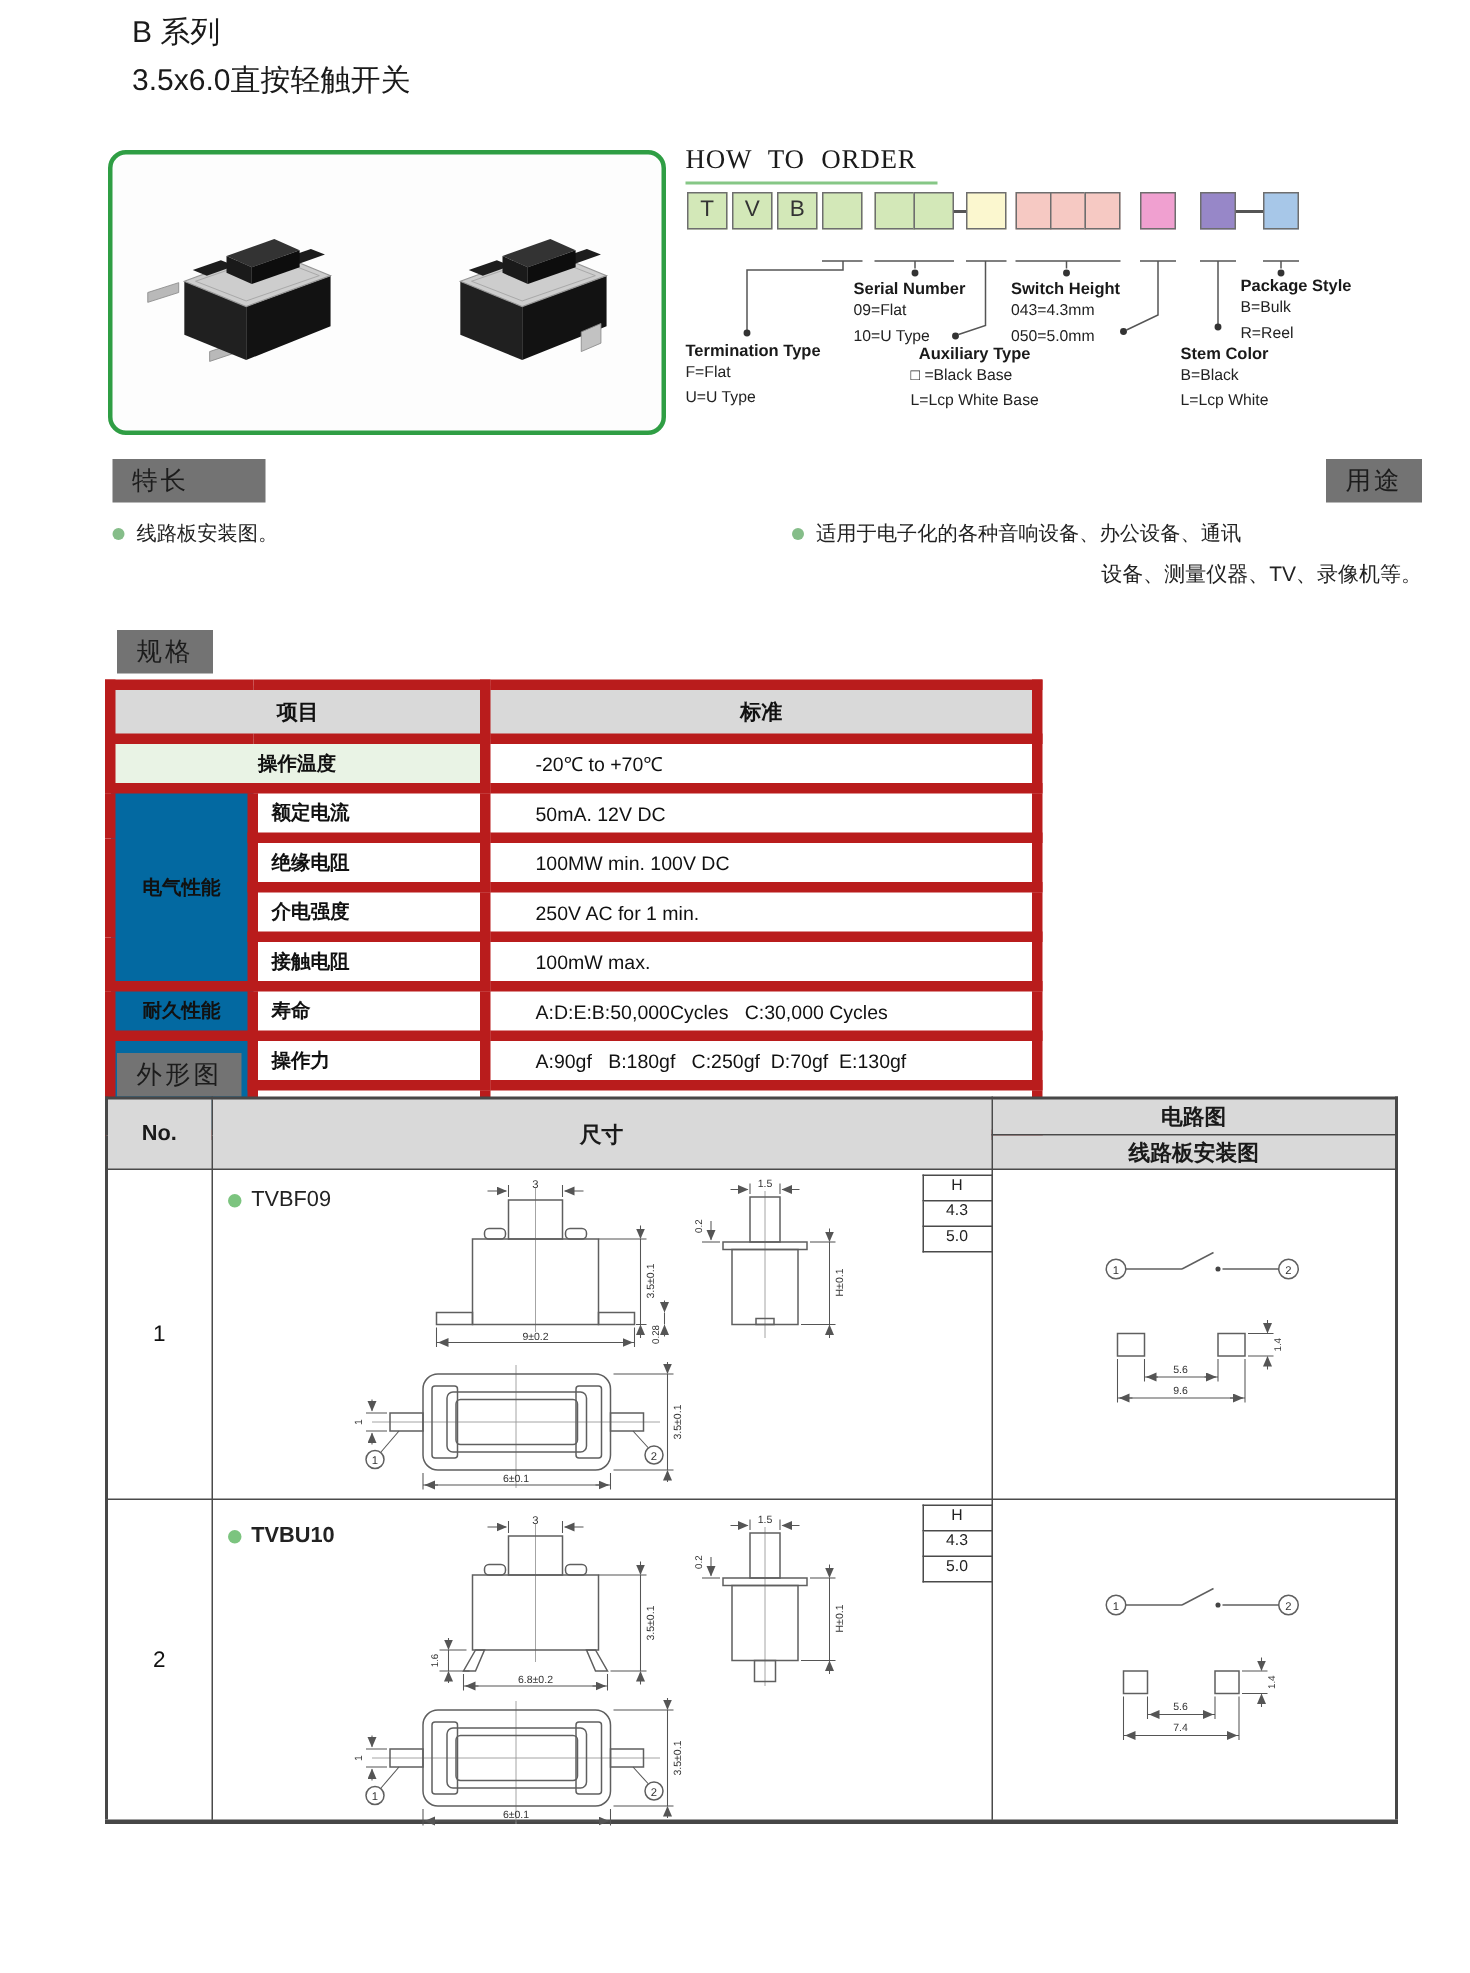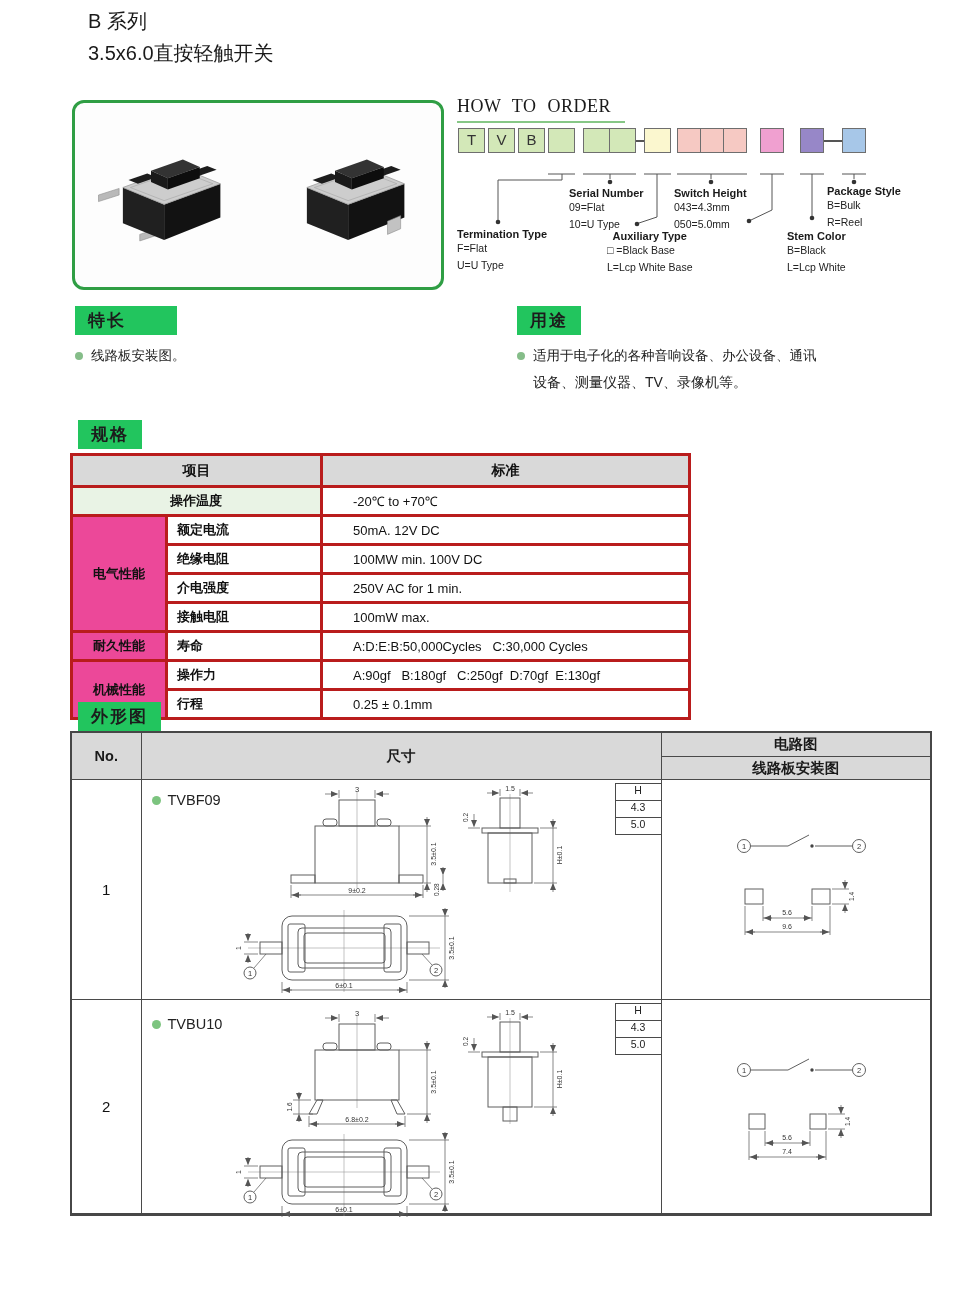--- a/index.html
+++ b/index.html
@@ -17,32 +17,32 @@
   .hto-title{position:absolute;left:2px;top:0;font-family:"Liberation Serif",serif;
              font-size:18px;letter-spacing:.5px;word-spacing:6px;color:#1a1a1a;}
   .hto-ul{position:absolute;left:2px;top:25px;width:168px;height:2px;background:#86c786;}
   .obox{position:absolute;top:32px;height:25px;box-sizing:border-box;border:1px solid #6e6e6e;
         text-align:center;font-size:15px;line-height:22px;color:#333;}
   .conn{position:absolute;top:44px;height:1.5px;background:#555;}
   .lbl{position:absolute;}
   .lbl b{display:block;font-size:11px;font-weight:bold;color:#1a1a1a;white-space:nowrap;text-align:center;}
   .lbl span{display:block;font-size:10.5px;line-height:17px;color:#222;white-space:pre;}
   
-  .sec-h{position:absolute;background:#22c55e;color:#1c1c1c;font-size:17px;font-weight:bold;
+  .sec-h{position:absolute;background:#737373;color:#1c1c1c;font-size:17px;font-weight:normal;
          padding:3px 13px;letter-spacing:2px;}
   .blt{display:inline-block;width:8px;height:8px;border-radius:50%;background:#85bd89;
        margin-right:8px;flex:0 0 8px;}
   .feat-item{display:flex;align-items:center;font-size:13.5px;height:26px;color:#222;}
   .wrapline{padding-left:16px;font-size:14px;height:26px;line-height:26px;color:#222;}
   
   table{border-collapse:collapse;table-layout:fixed;}
   .spec{position:absolute;left:70px;top:453px;width:618px;border:2px solid #474747;}
-  .spec td{border:3px solid #b91c1c;height:24px;font-size:13px;color:#111;padding:1px;}
+  .spec td{border:7px solid #b91c1c;height:24px;font-size:13px;color:#111;padding:1px;}
   .spec .gh{background:#d9d9d9;text-align:center;font-weight:bold;height:27px;font-size:14px;}
-  .spec .grp{background:#ec4899;text-align:center;font-weight:bold;}
+  .spec .grp{background:#0369a1;text-align:center;font-weight:bold;}
   .spec .lab{padding-left:9px;font-weight:bold;}
   .spec .lab.c{text-align:center;padding-left:0;background:#e9f3e5;}
   .spec .val{padding-left:30px;white-space:pre-wrap;}
   
   .ot{position:absolute;left:70px;top:731px;width:860px;border:2px solid #474747;border-bottom:3px solid #474747;}
   .ot td{border:1px solid #4a4a4a;padding:0;vertical-align:top;}
   .ot .hd{background:#d9d9d9;text-align:center;font-weight:bold;font-size:14.5px;vertical-align:middle;color:#1a1a1a;}
   .ot .no{text-align:center;vertical-align:middle;font-size:15px;}
   .cellwrap{position:relative;width:100%;height:100%;}
   .model{position:absolute;left:10px;display:flex;align-items:center;gap:7px;font-size:14.5px;color:#222;}
@@ -179,21 +179,21 @@
   <div class="abs" style="left:75px;top:306px;width:420px;">
     <div class="sec-h" style="position:relative;display:inline-block;min-width:76px;">特长</div>
     <div style="margin-top:8px;">
       <div class="feat-item">
           <span class="blt"></span>
           <span>线路板安装图。</span>
         </div>
     </div>
   </div>
 
-  <div class="abs" style="left:517px;top:306px;width:420px;">
+  <div class="abs" style="left:528px;top:306px;width:420px;text-align:right;">
     <div class="sec-h" style="position:relative;display:inline-block;">用途</div>
     <div style="margin-top:8px;">
       <div class="feat-item">
           <span class="blt"></span>
           <span>适用于电子化的各种音响设备、办公设备、通讯</span>
         </div>
       <div class="wrapline">设备、测量仪器、TV、录像机等。</div>
     </div>
   </div>
 
@@ -406,21 +406,21 @@
             <text transform="translate(127,21.5) rotate(-90)" font-size="6.5" text-anchor="middle">1.4</text>
           </svg>
         </div>
       </td>
     </tr>
 
     <tr>
       <td class="no" style="height:213px;">2</td>
       <td>
         <div class="cellwrap" style="height:213px;">
-          <div class="model" style="top:16px;">
+          <div class="model" style="top:16px;font-weight:bold;">
             <span class="dot"></span>
             <span>TVBU10</span>
           </div>
           <table class="htab" style="top:3px;">
             <tbody>
                   <tr>
                     <td>H</td>
                   </tr>
             <tr>
                     <td>4.3</td>

